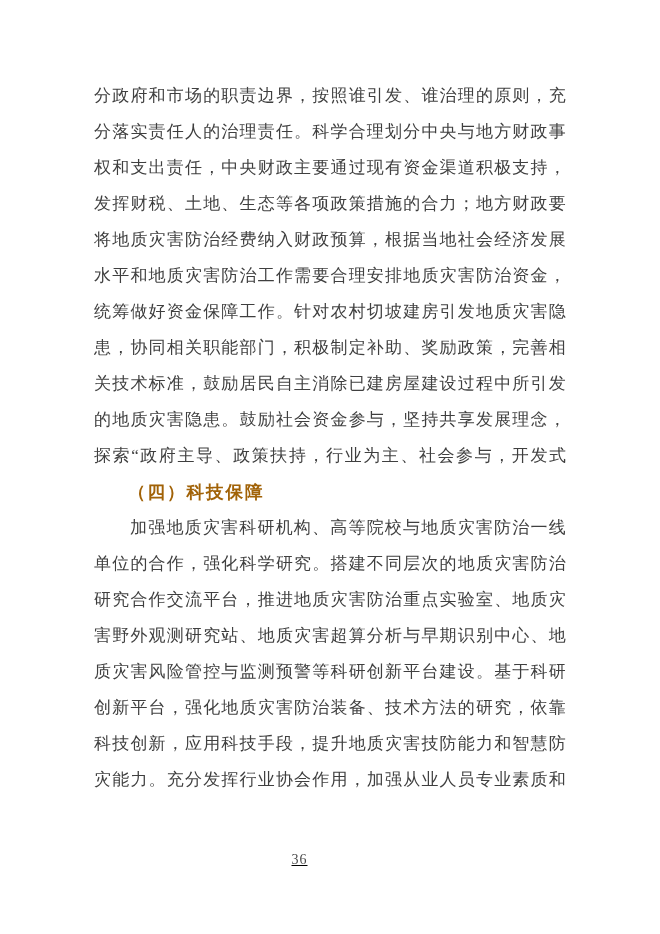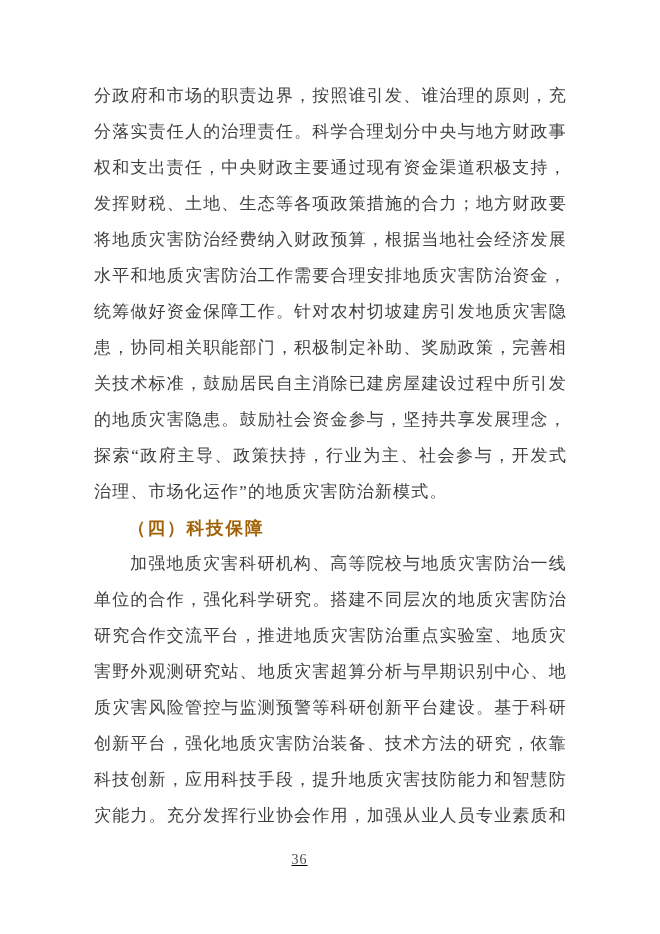--- a/index.html
+++ b/index.html
@@ -369,21 +369,20 @@
         <span>、</span>
         <span>社</span>
         <span>会</span>
         <span>参</span>
         <span>与</span>
         <span>，</span>
         <span>开</span>
         <span>发</span>
         <span>式</span>
       </div>
-      <div class="line plain">治理、市场化运作”的地质灾害防治新模式。</div>
       <div class="line heading">（四）科技保障</div>
       <div class="line justified indented">
         <span>加</span>
         <span>强</span>
         <span>地</span>
         <span>质</span>
         <span>灾</span>
         <span>害</span>
         <span>科</span>
         <span>研</span>

